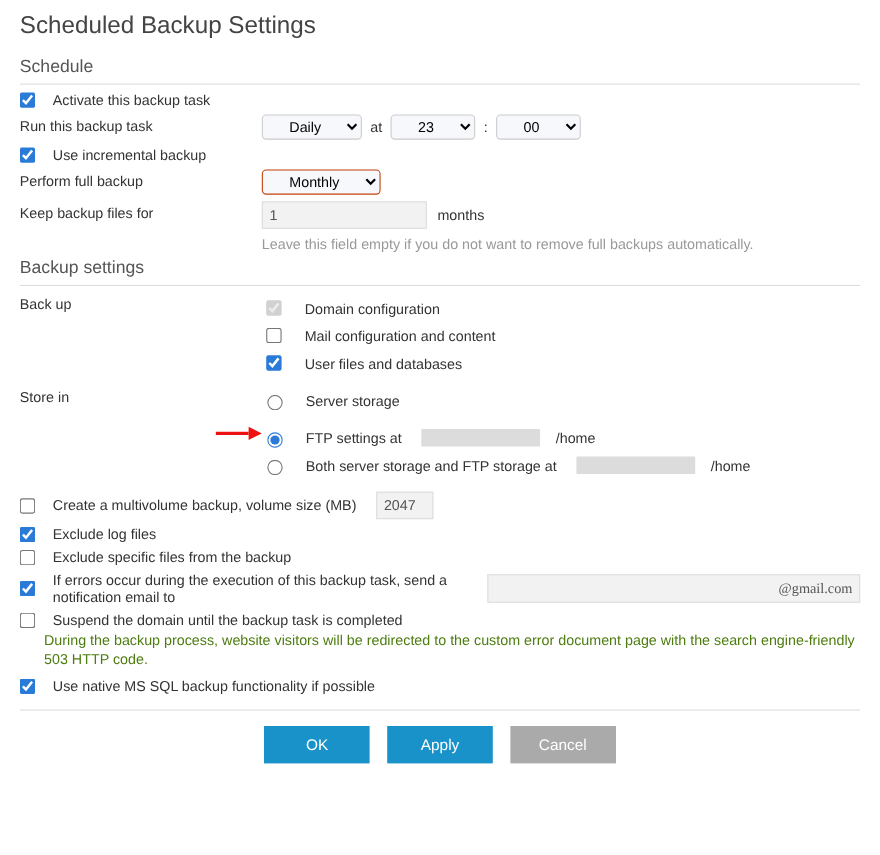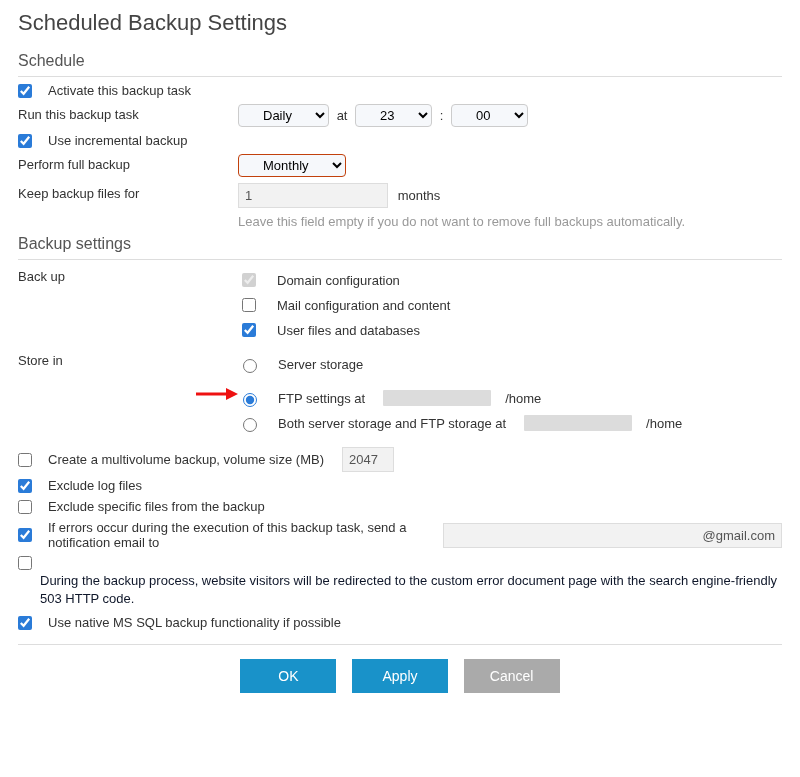--- a/index.html
+++ b/index.html
@@ -105,21 +105,21 @@
     right: 0;
     top: 2px;
   }
   .email-input {
     width: 420px;
     color: #555;
     text-align: right;
     padding-right: 10px;
   }
   .desc {
-    color: #0f172a;
+    color: #4d7c0f;
     margin: 2px 0 8px 22px;
     line-height: 1.35;
     font-size: 13px;
   }
   .btn-bar {
     border-top: 1px solid #ddd;
     padding-top: 14px;
     margin-top: 14px;
     text-align: center;
   }
@@ -246,25 +246,26 @@
 </div>
 
 <div class="chk-row">
   <input type="checkbox" style="">
   <span>Exclude specific files from the backup</span>
 </div>
 
 <div class="chk-row">
   <input type="checkbox" checked="" style="">
   <span>If errors occur during the execution of this backup task, send a notification email to</span>
-  <input type="text" class="email-input" style="margin-left: 6px;" value="@gmail.com">
+  <input type="text" class="email-input" style="margin-left: 6px; font-family: Liberation Serif, serif;" value="@gmail.com">
 </div>
 
 <div class="chk-row" style="margin-bottom:0">
   <input type="checkbox" style="">
+  <span>Suspend the domain until the backup task is completed</span>
 </div>
 <div class="desc">During the backup process, website visitors will be redirected to the custom error document page with the search engine-friendly 503 HTTP code.</div>
 
 <div class="chk-row">
   <input type="checkbox" checked="" style="">
   <span>Use native MS SQL backup functionality if possible</span>
 </div>
 
 <div class="btn-bar">
   <button class="btn btn-primary">OK</button>

